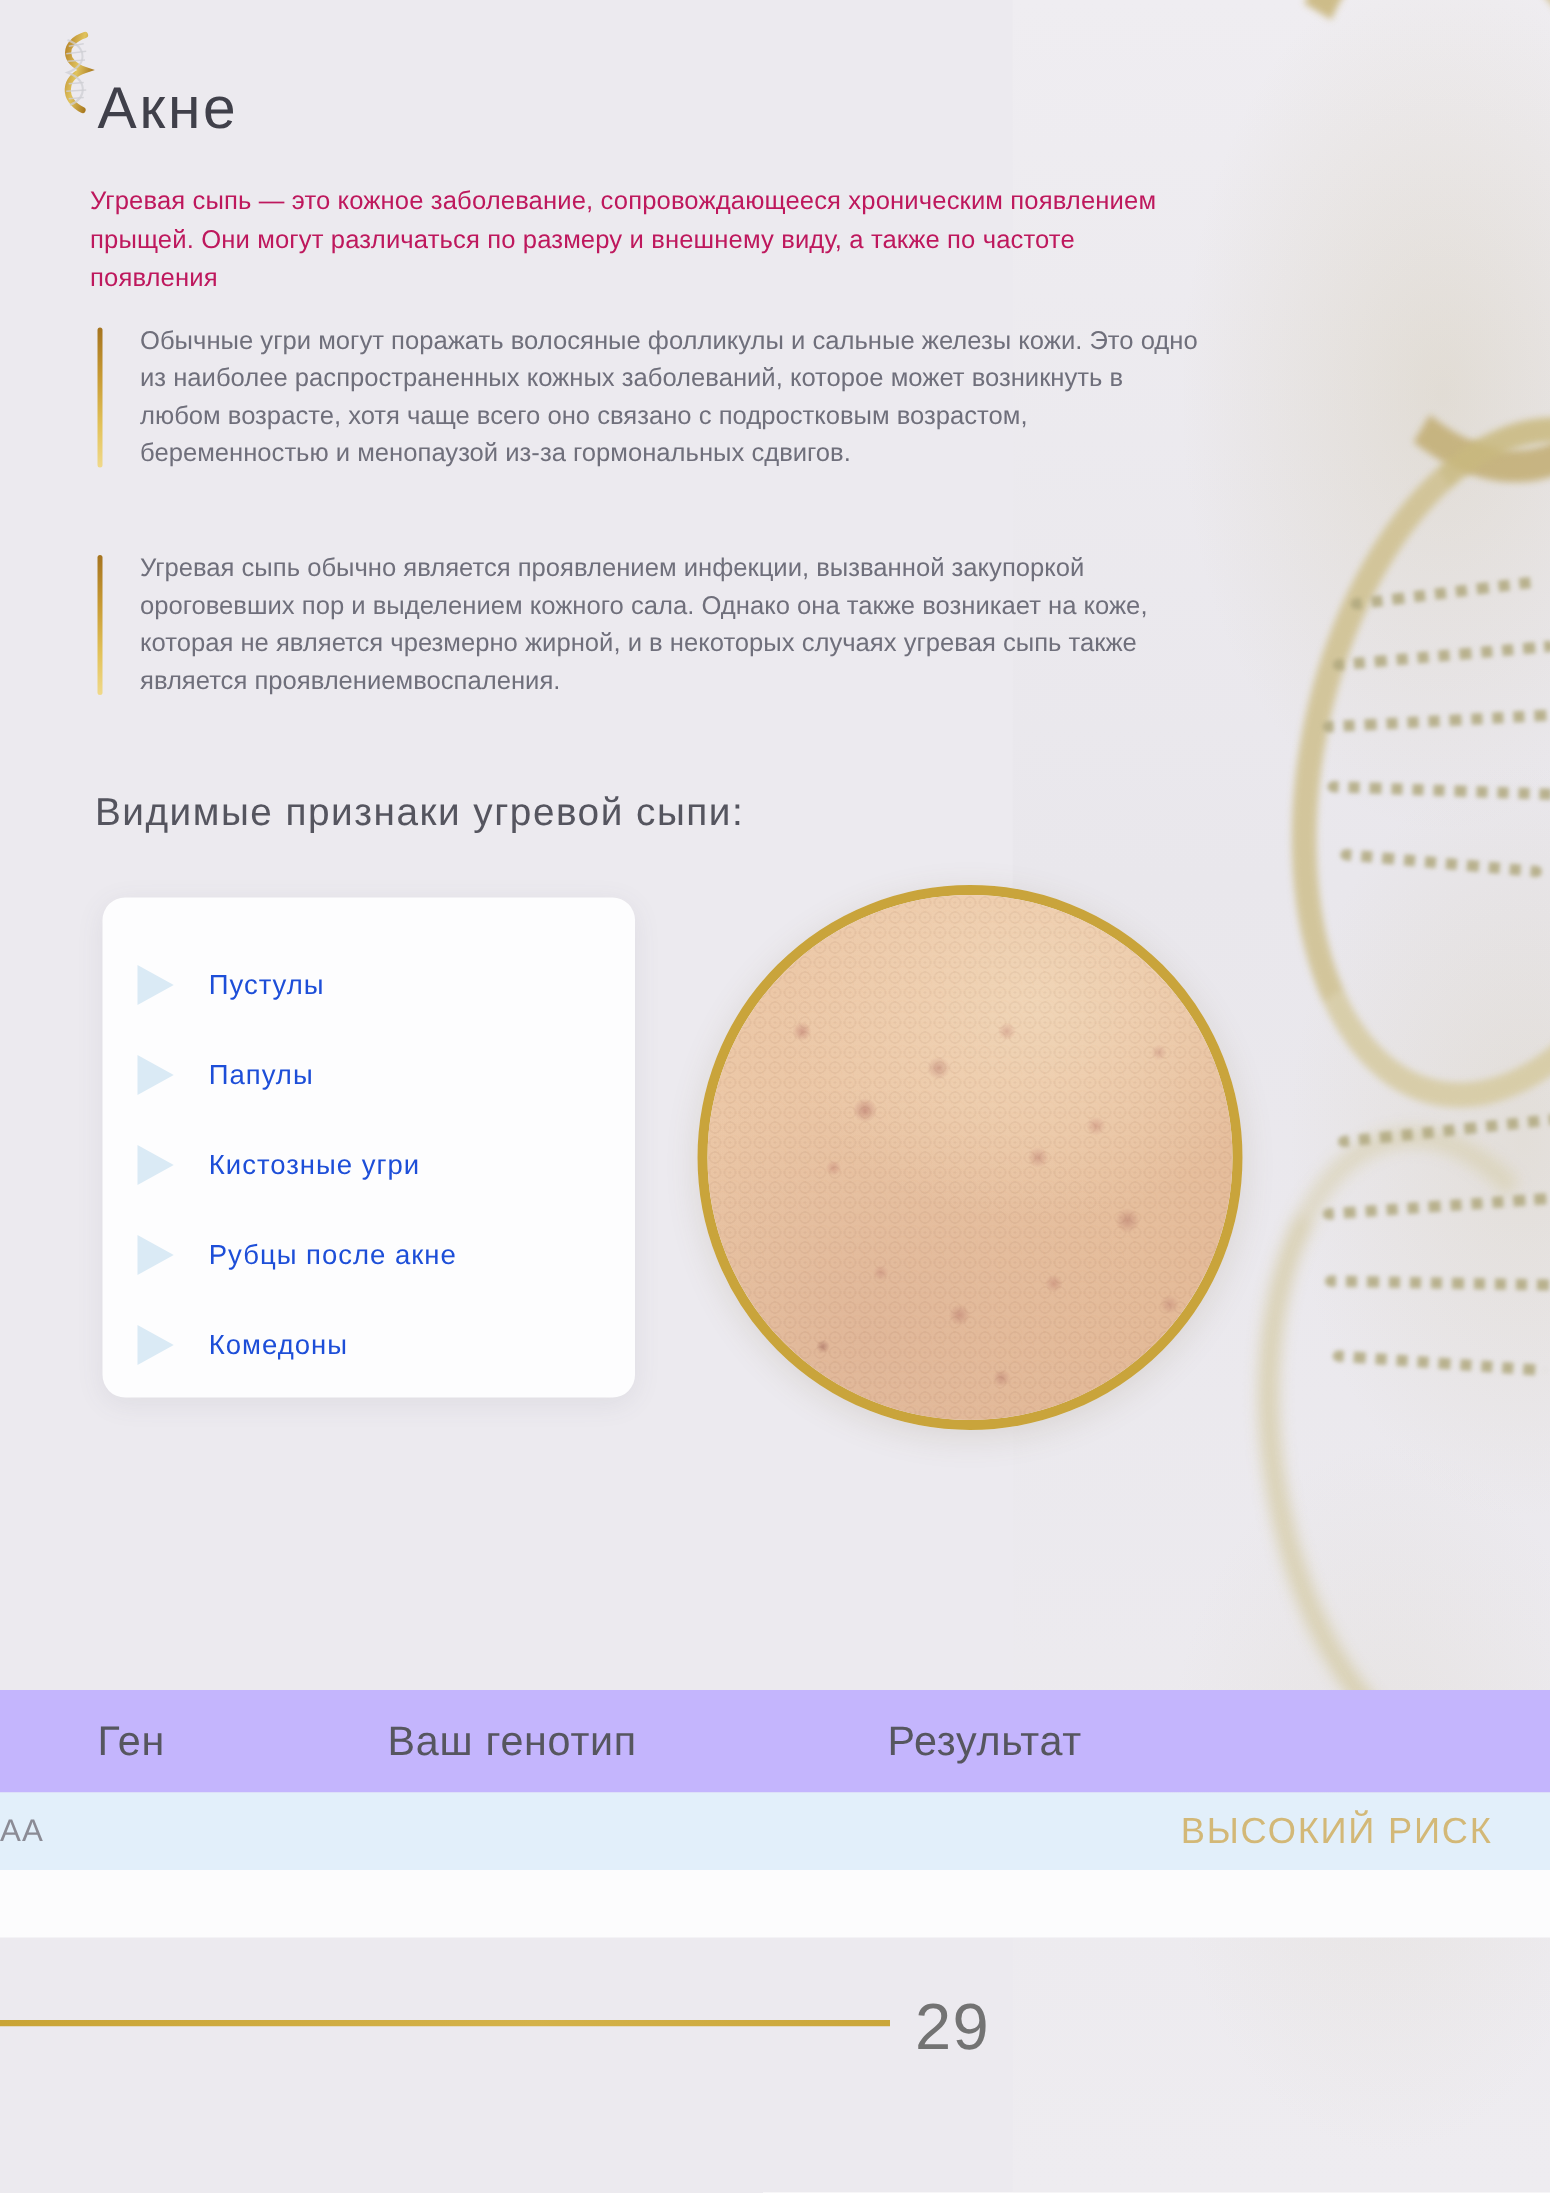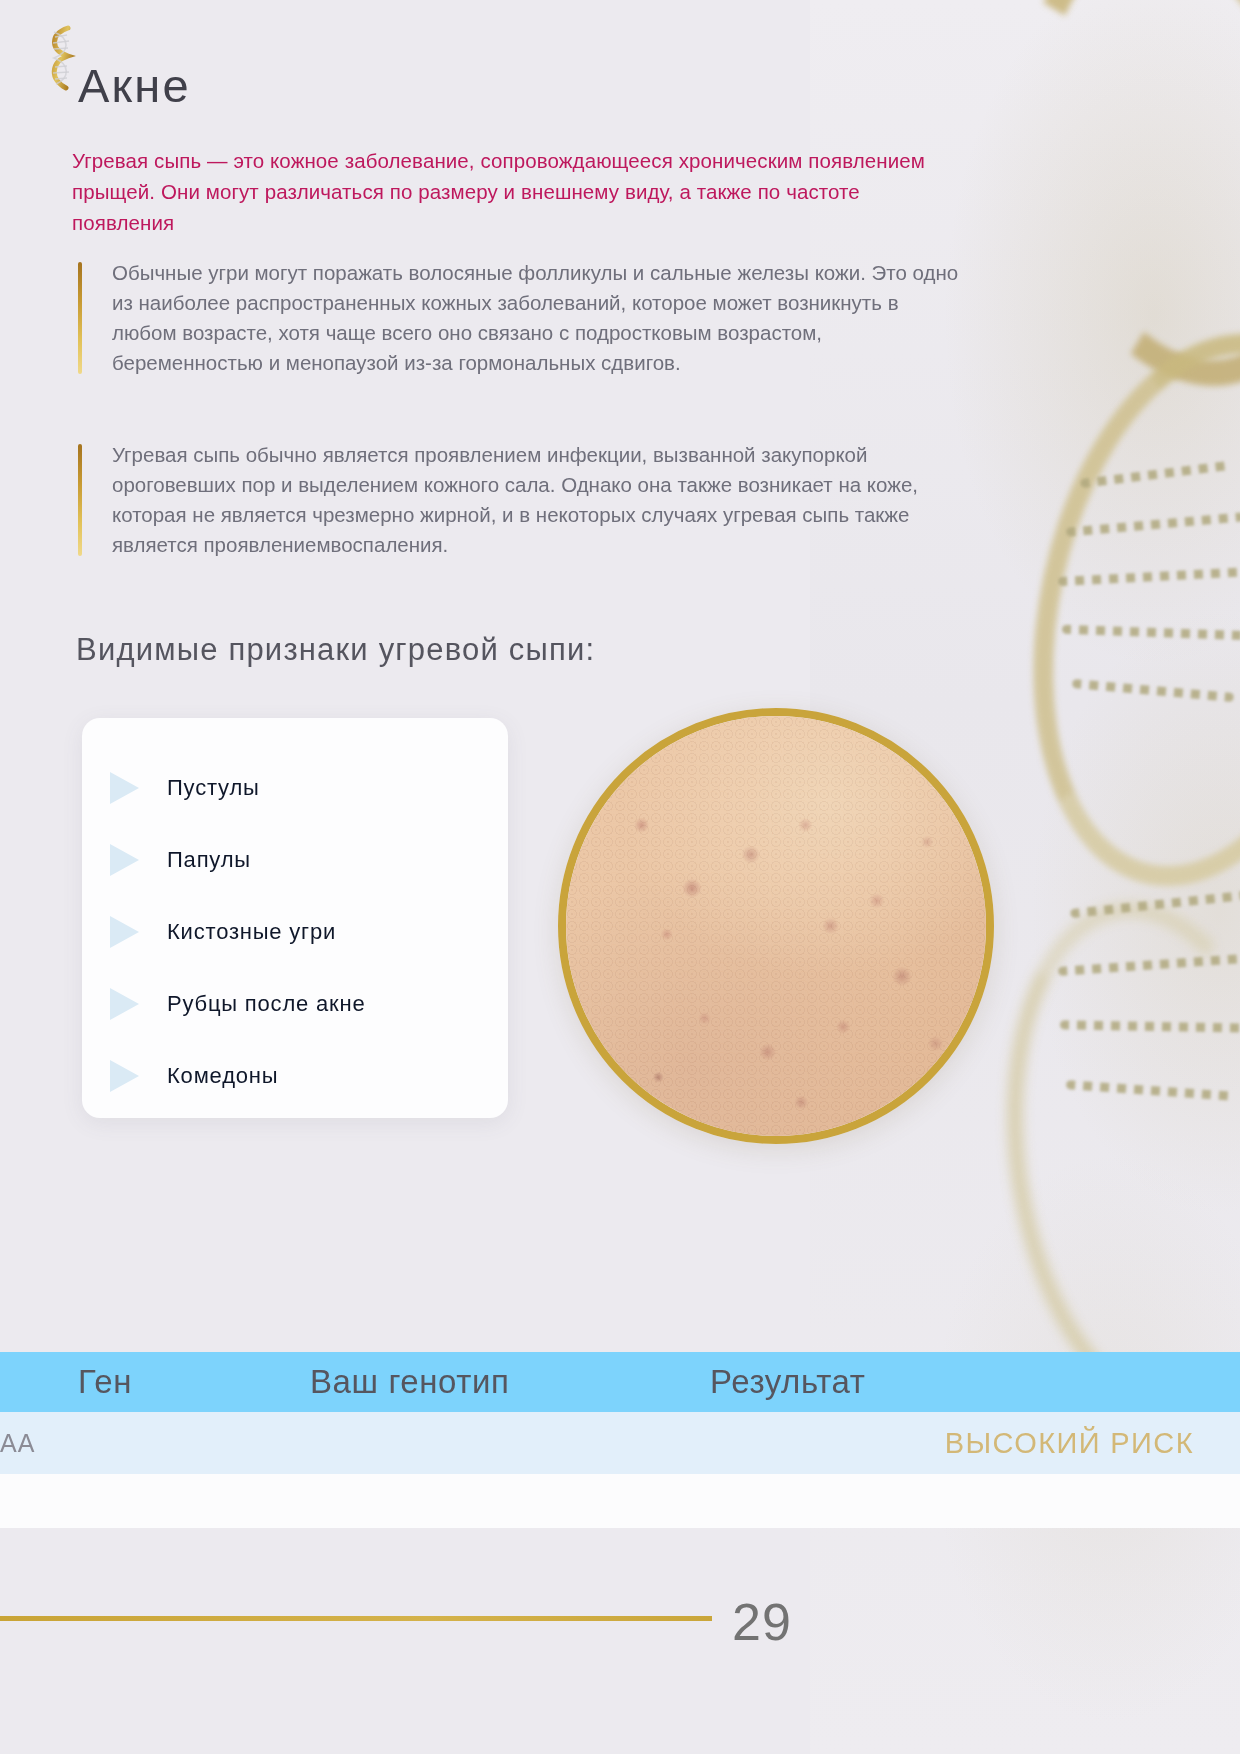--- a/index.html
+++ b/index.html
@@ -177,21 +177,21 @@
     border-top: 16px solid transparent;
     border-bottom: 16px solid transparent;
     border-left: 29px solid #daeaf5;
     flex: 0 0 auto;
     margin-right: 28px;
   }
   .symptom-label {
     font-size: 22px;
     font-weight: 300;
     letter-spacing: .8px;
-    color: #0f172a;
+    color: #1d4ed8;
   }
 
   
   .photo-circle {
     position: absolute;
     left: 558px;
     top: 708px;
     width: 436px;
     height: 436px;
     border-radius: 50%;
@@ -238,22 +238,22 @@
 
   
   .table-zone {
     position: absolute;
     left: 0;
     top: 1352px;
     width: 1240px;
     z-index: 6;
   }
   .t-head {
-    height: 60px;
-    background: #7dd3fc;
+    height: 82px;
+    background: #c4b5fd;
     display: flex;
     align-items: center;
   }
   .t-row {
     height: 62px;
     background: #e2effa;
     display: flex;
     align-items: center;
   }
   .t-gap {

